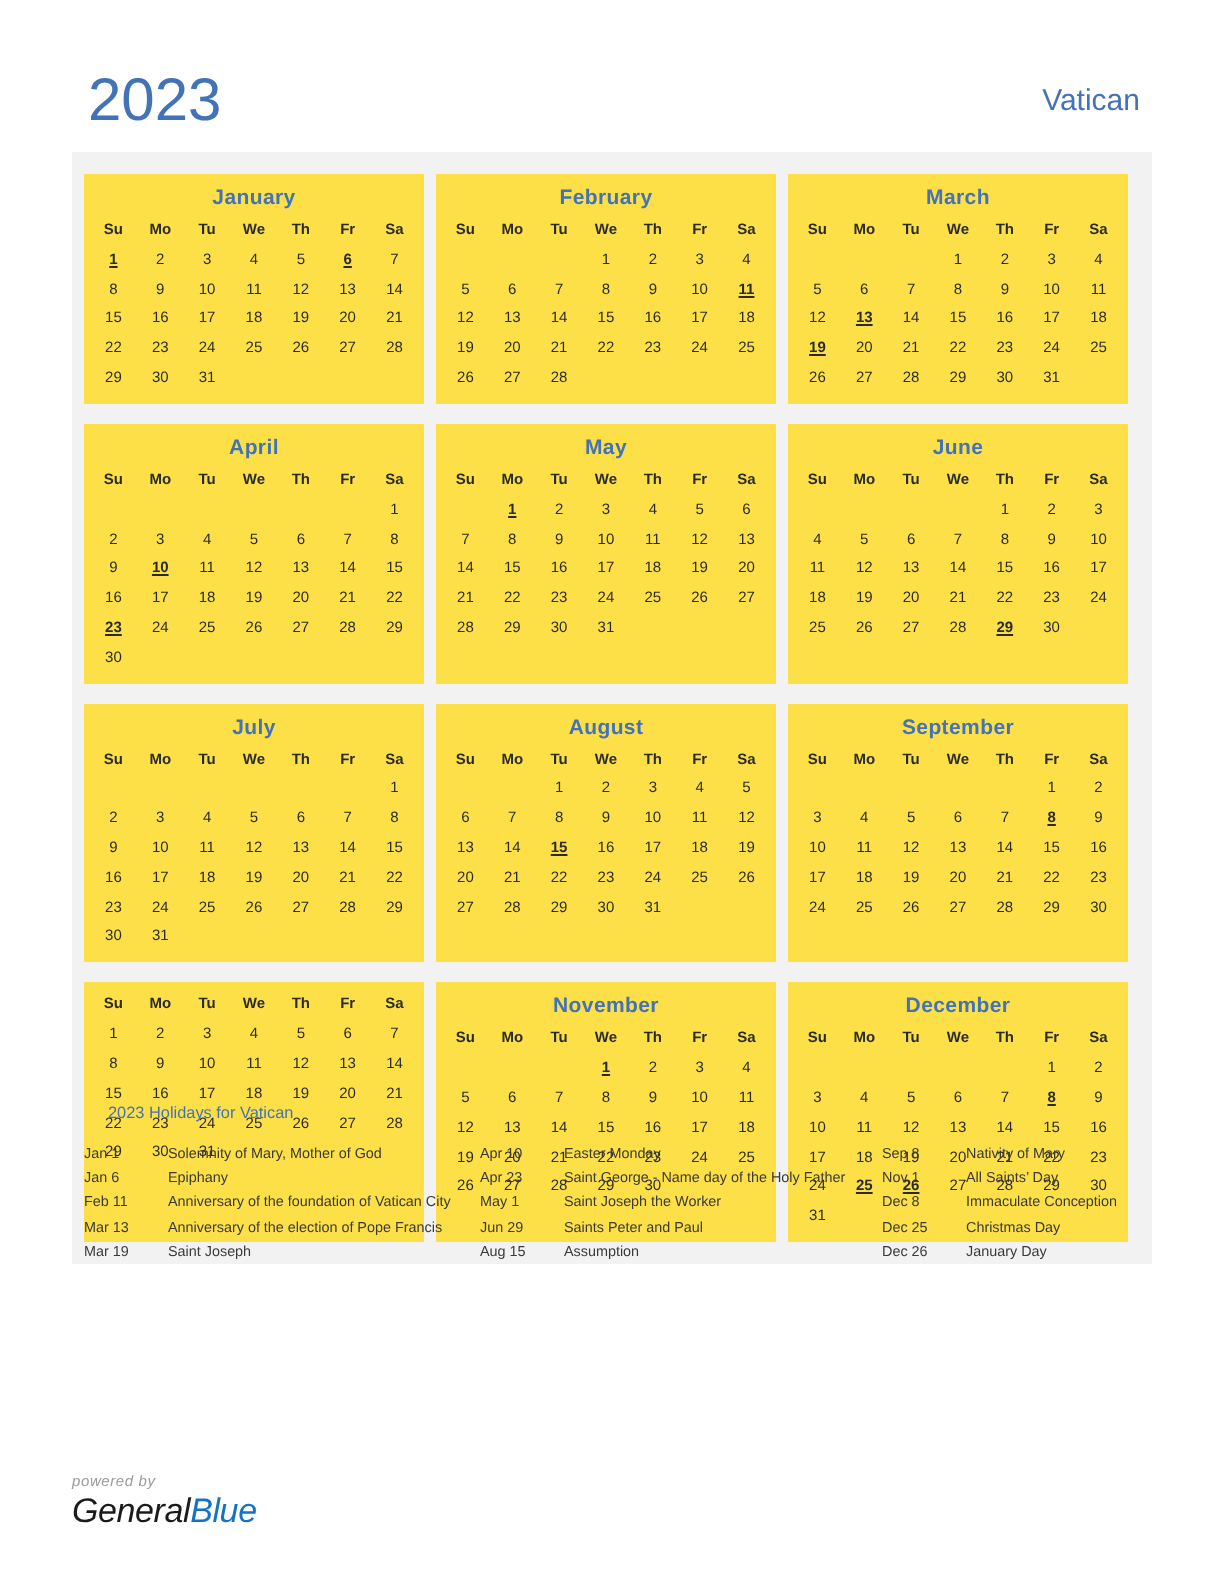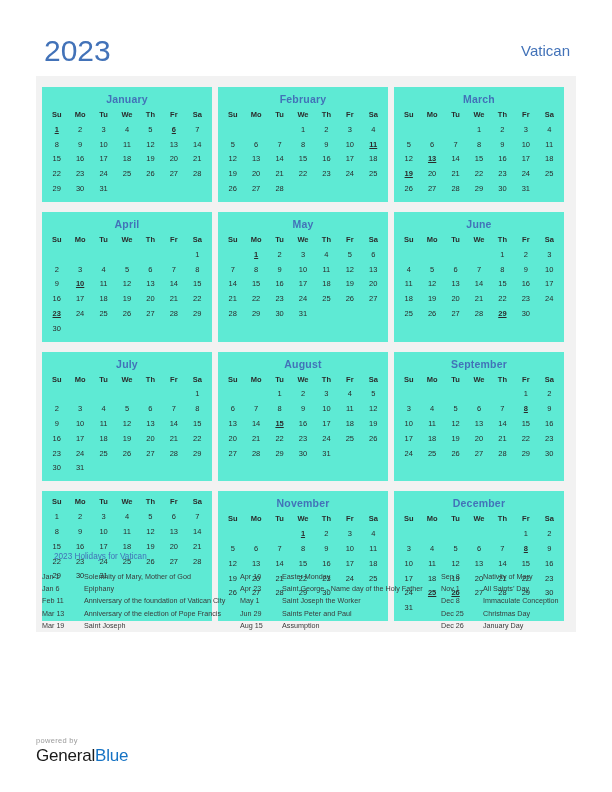--- a/index.html
+++ b/index.html
@@ -58,21 +58,21 @@
     width: 540px;
     background: #f2f2f2;
     padding: 6px 0 6px 0;
     box-sizing: border-box;
   }
   .quarter-row {
     display: flex;
     justify-content: flex-start;
   }
   .month-card {
-    background: #5eead4;
+    background: #fde047;
     width: 170px;
     margin: 5px 0 5px 6px;
     padding: 4px 3px 6px 3px;
     box-sizing: border-box;
   }
   .month-card:last-child { margin-right: 6px; }
 
   .month-name {
     text-align: center;
     color: #4272b8;
@@ -143,20 +143,21 @@
   }
   .hol-name {
     flex: 1 1 auto;
   }
 
   
   .footer {
     position: absolute;
     left: 36px;
     top: 736px;
+    font-style: italic;
   }
   .powered {
     font-size: 7.5px;
     color: #9b9b9b;
     letter-spacing: .3px;
     margin-bottom: 1px;
   }
   .brand {
     font-size: 17px;
     letter-spacing: -0.2px;

